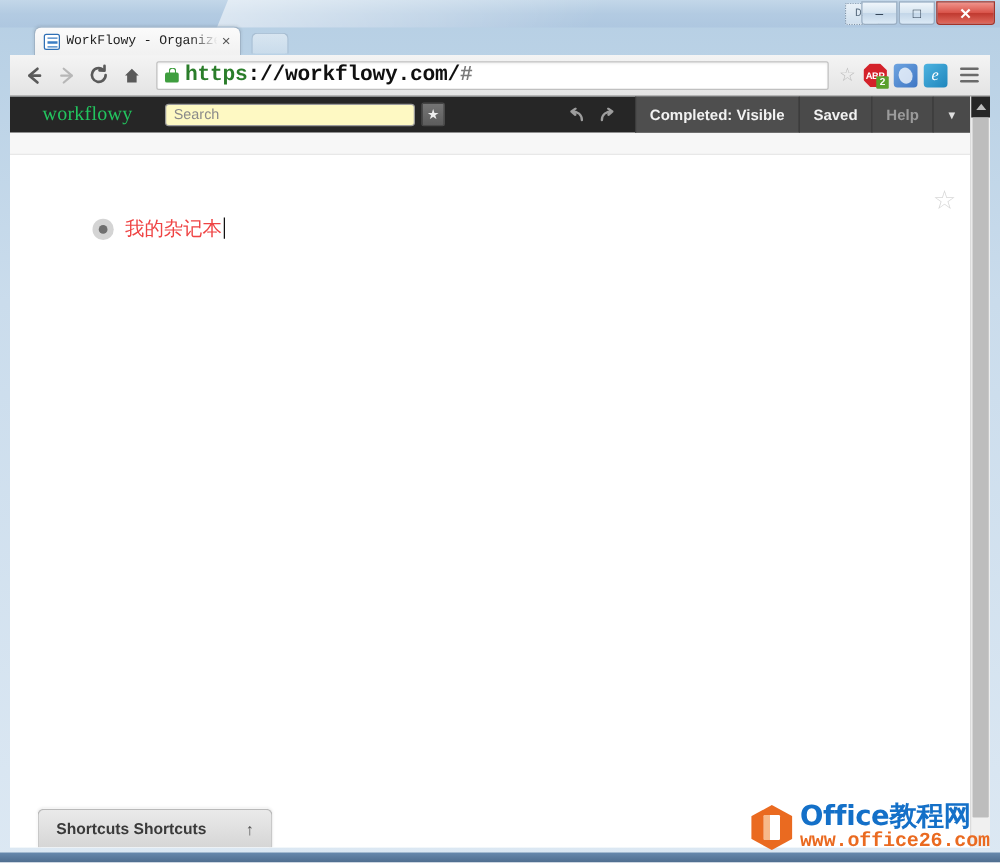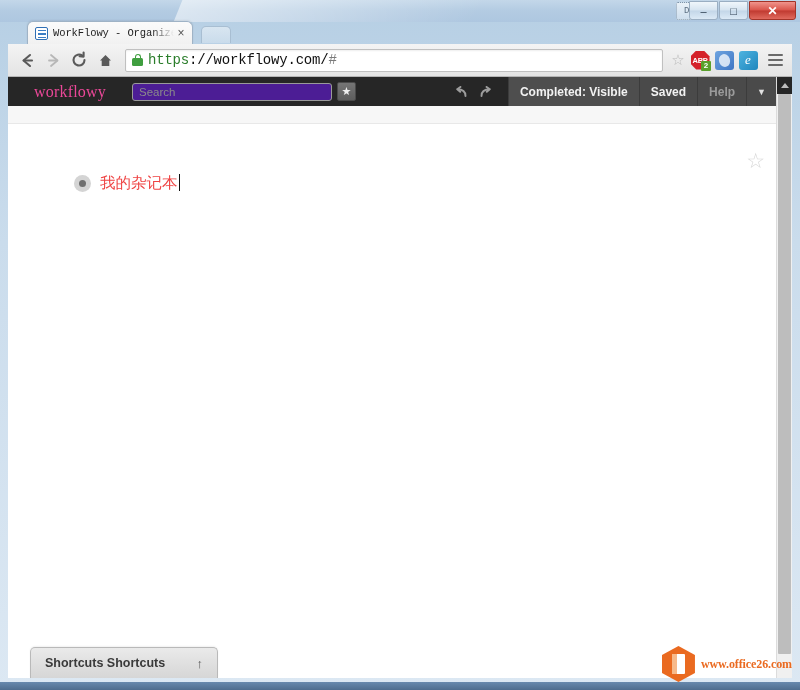--- a/index.html
+++ b/index.html
@@ -207,24 +207,25 @@
   .lock .shackle {
     position: absolute;
     top: 0; left: 2.5px;
     width: 6px; height: 6px;
     border: 1.6px solid #3f9e3f;
     border-bottom: none;
     border-radius: 3px 3px 0 0;
   }
   .url {
     font-family: "Liberation Mono", monospace;
-    font-size: 14px;
+    font-size: 17px;
     color: #101010;
     white-space: nowrap;
     letter-spacing: -0.2px;
+    font-weight: bold;
   }
   .url .scheme { color: #2a7d2a; }
   .url .hash { color: #7a7a7a; }
 
   .star-omni {
     flex: 0 0 auto;
     width: 20px; height: 20px;
     display: flex; align-items: center; justify-content: center;
     color: #b9b9b9;
     font-size: 15px;
@@ -308,29 +309,29 @@
   .wf-header {
     position: relative;
     height: 29px;
     background: #262626;
     display: flex;
     align-items: center;
   }
   .wf-logo {
     font-family: "Liberation Serif", serif;
     font-size: 16px;
-    color: #ec4899;
+    color: #22c55e;
     margin-left: 26px;
     letter-spacing: 0.2px;
   }
   .wf-search {
     margin-left: 26px;
     width: 200px;
     height: 18px;
-    background: #4c1d95;
+    background: #fef9c3;
     border: 1px solid #9a9a9a;
     border-radius: 3px;
     font-size: 11.5px;
     color: #8a8a8a;
     padding: 0 6px;
     line-height: 16px;
     font-family: "Liberation Sans", sans-serif;
   }
   .wf-search::placeholder { color: #8a8a8a; opacity: 1; }
   .wf-starbtn {
@@ -532,24 +533,24 @@
   }
   .wm-text { line-height: 1.05; }
   .wm-title {
     font-size: 22px;
     font-weight: bold;
     color: #1470c8;
     font-family: "DejaVu Sans", sans-serif;
     letter-spacing: -0.3px;
   }
   .wm-url {
-    font-size: 12px;
+    font-size: 16px;
     font-weight: bold;
     color: #ea6a20;
-    font-family: Liberation Serif, serif;
+    font-family: Liberation Mono, monospace;
     letter-spacing: -0.1px;
   }
 
   
   .taskbar {
     position: absolute;
     left: 0; bottom: 0;
     width: 800px;
     height: 8px;
     background: linear-gradient(to bottom, #5b7fa6, #3f5f83);
@@ -690,17 +691,18 @@
         </div>
       <div class="sb-thumb"></div>
     </div>
   </div>
 
   <div class="taskbar"></div>
 
   <div class="watermark">
     <span class="wm-logo"></span>
     <span class="wm-text">
+      <div class="wm-title">Office教程网</div>
       <div class="wm-url">www.office26.com</div>
     </span>
   </div>
 
 </div>
 
 </body></html>

